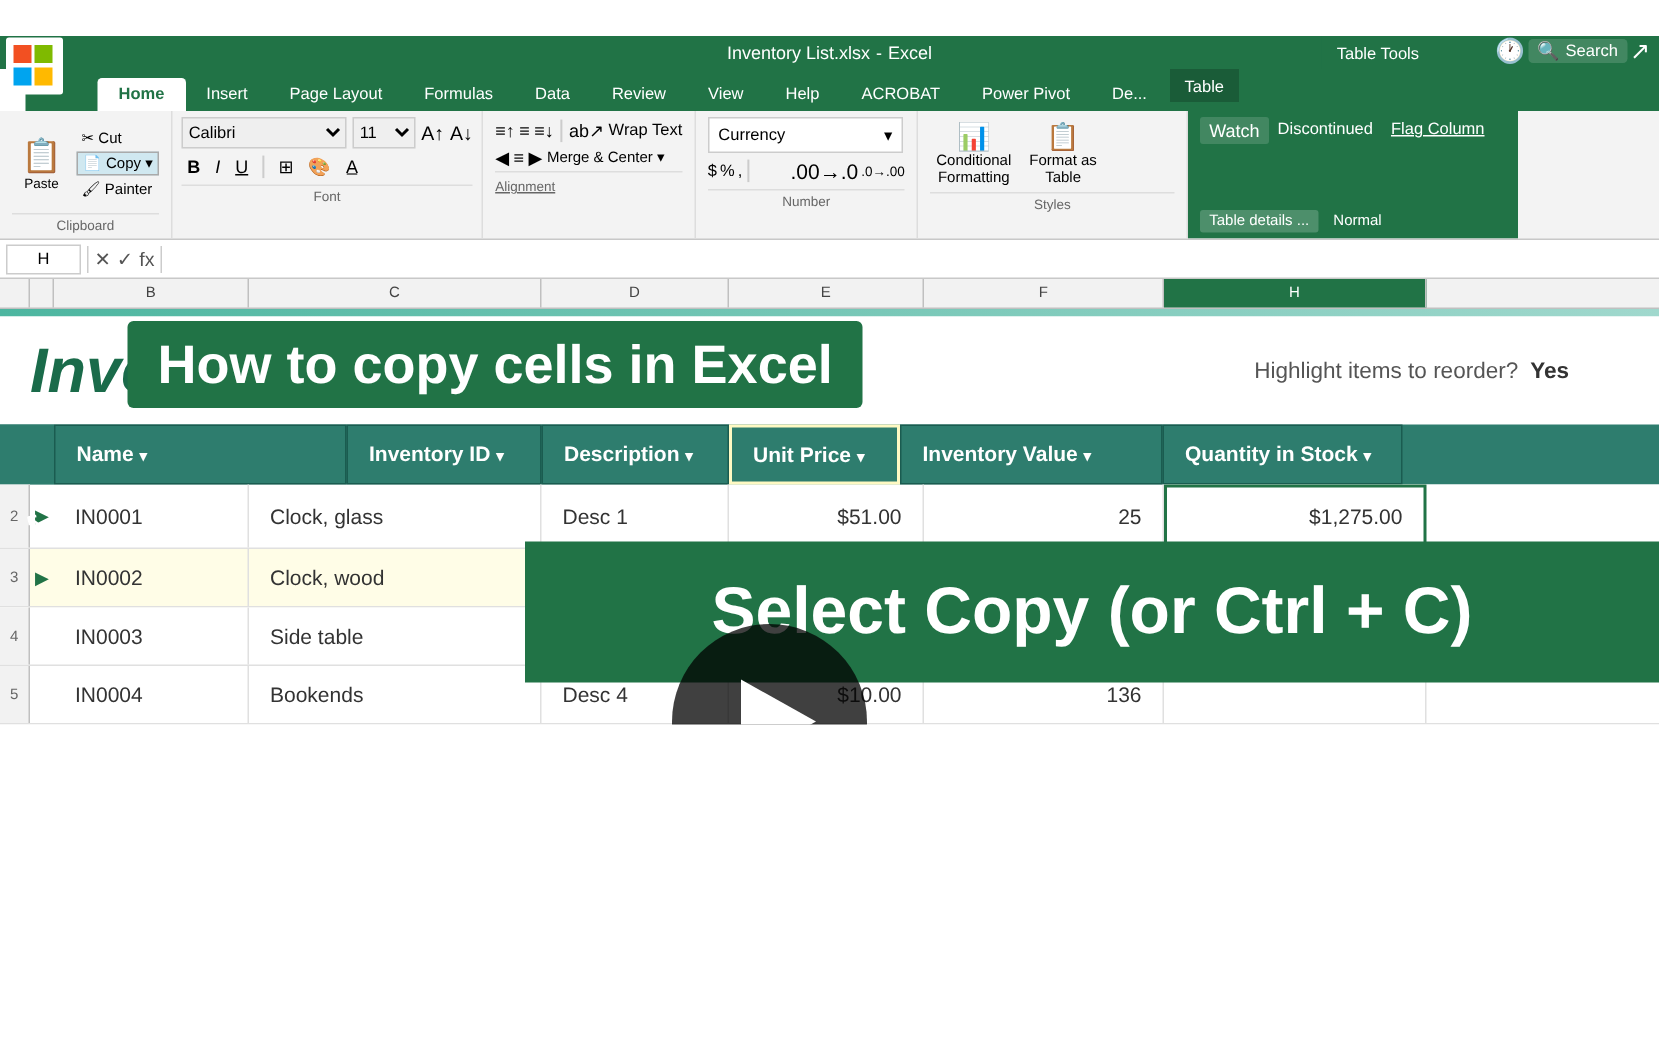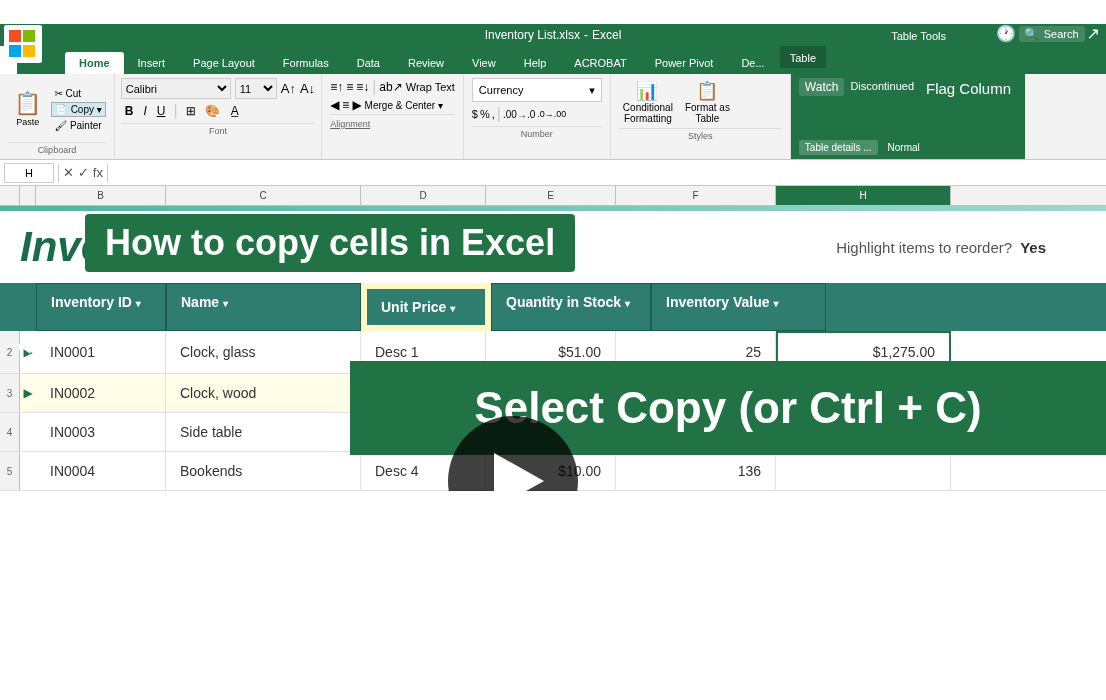--- a/index.html
+++ b/index.html
@@ -114,21 +114,21 @@
   <div style="display:flex;flex-direction:column;border-right:1px solid #ddd;padding:4px 8px;gap:3px;min-width:120px;">
     <div style="border:1px solid #ccc;padding:2px 6px;font-size:11px;width:130px;height:24px;background:white;display:flex;align-items:center;justify-content:space-between;cursor:pointer;">
       <span>Currency</span>
       <span>▾</span>
     </div>
     <div style="display:flex;gap:2px;align-items:center;">
       <button style="border:none;background:transparent;cursor:pointer;font-size:11px;">$</button>
       <button style="border:none;background:transparent;cursor:pointer;font-size:11px;">%</button>
       <button style="border:none;background:transparent;cursor:pointer;font-size:11px;">,</button>
       <span style="color:#ccc;">|</span>
-      <button style="border:none;background:transparent;cursor:pointer;font-size:10px;">.00→.0</button>
+      <button style="border:none;background:transparent;cursor:pointer;font-size:14px;margin-left:24px;">.00→.0</button>
       <button style="border:none;background:transparent;cursor:pointer;font-size:9px;">.0→.00</button>
     </div>
     <div style="font-size:9px;color:#666;border-top:1px solid #ddd;width:100%;text-align:center;padding-top:2px;">Number</div>
   </div>
 
   <div style="display:flex;flex-direction:column;border-right:1px solid #ddd;padding:4px 8px;gap:2px;min-width:180px;">
     <div style="display:flex;gap:4px;align-items:center;">
       <div style="display:flex;flex-direction:column;align-items:center;cursor:pointer;font-size:10px;padding:2px 4px;">
         <span style="font-size:18px;">📊</span>
         <span>Conditional</span>
@@ -142,21 +142,21 @@
     </div>
     <div style="font-size:9px;color:#666;border-top:1px solid #ddd;width:100%;text-align:center;padding-top:2px;">Styles</div>
   </div>
 
   <div style="display:flex;flex-direction:column;padding:4px 8px;gap:2px;background:#217346;color:white;min-width:220px;">
     <div style="display:flex;gap:0;align-items:flex-start;flex:1;">
       <div style="font-size:12px;cursor:pointer;padding:2px 6px;background:rgba(255,255,255,0.15);border-radius:2px;">Watch</div>
       <div style="font-size:11px;cursor:pointer;padding:2px 6px;">
         <span>Discontinued</span>
       </div>
-      <div style="font-size:15px;cursor:pointer;padding:2px 6px;">
+      <div style="font-size:11px;cursor:pointer;padding:2px 6px;text-decoration:underline;">
         <span>Flag Column</span>
       </div>
     </div>
     <div style="display:flex;gap:4px;align-items:center;">
       <div style="font-size:10px;cursor:pointer;background:rgba(255,255,255,0.2);padding:2px 6px;border-radius:2px;">Table details ...</div>
       <div style="font-size:10px;cursor:pointer;padding:2px 6px;">Normal</div>
     </div>
   </div>
 </div>
 
@@ -189,34 +189,37 @@
     <div style="font-size:42px;font-weight:700;color:#1a6b4a;font-style:italic;flex:1;">Inventory List</div>
     <div style="display:flex;align-items:center;gap:8px;margin-right:40px;">
       <span style="font-size:15px;color:#555;">Highlight items to reorder?</span>
       <span style="font-size:15px;color:#333;font-weight:600;">Yes</span>
     </div>
   </div>
 
   <div style="display:flex;background:#2e7d6e;">
     <div style="width:20px;background:#2e7d6e;"></div>
     <div style="width:16px;background:#2e7d6e;"></div>
+    <div style="width:195px;color:white;font-weight:700;font-size:14px;padding:10px 14px;border:1px solid #1a5c50;cursor:pointer;">
+      <span>Name</span> <span style="font-size:10px;">▾</span>
+    </div>
     <div style="width:130px;color:white;font-weight:700;font-size:14px;padding:10px 14px;border:1px solid #1a5c50;cursor:pointer;">
       <span>Inventory ID</span> <span style="font-size:10px;">▾</span>
     </div>
-    <div style="width:195px;color:white;font-weight:700;font-size:14px;padding:10px 14px;border:1px solid #1a5c50;cursor:pointer;">
-      <span>Name</span> <span style="font-size:10px;">▾</span>
-    </div>
-    <div style="width:130px;color:white;font-weight:700;font-size:14px;padding:10px 14px;border:6px solid #fef9c3;cursor:pointer;">
+    <div style="width:125px;color:white;font-weight:700;font-size:14px;padding:10px 14px;border:1px solid #1a5c50;cursor:pointer;">
+      <span>Description</span> <span style="font-size:10px;">▾</span>
+    </div>
+    <div style="width:114px;color:white;font-weight:700;font-size:14px;padding:10px 14px;border:2px solid #fef9c3;cursor:pointer;">
       <span>Unit Price</span> <span style="font-size:10px;">▾</span>
+    </div>
+    <div style="width:175px;color:white;font-weight:700;font-size:14px;padding:10px 14px;border:1px solid #1a5c50;cursor:pointer;">
+      <span>Inventory Value</span> <span style="font-size:10px;">▾</span>
     </div>
     <div style="width:160px;color:white;font-weight:700;font-size:14px;padding:10px 14px;border:1px solid #1a5c50;cursor:pointer;">
       <span>Quantity in Stock</span> <span style="font-size:10px;">▾</span>
-    </div>
-    <div style="width:175px;color:white;font-weight:700;font-size:14px;padding:10px 14px;border:1px solid #1a5c50;cursor:pointer;">
-      <span>Inventory Value</span> <span style="font-size:10px;">▾</span>
     </div>
   </div>
 
   <div id="table-body">
       <div style="display: flex; background: white; border-bottom: 1px solid rgb(224, 224, 224);">
         <div style="width: 20px; background: rgb(242, 242, 242); border-right: 1px solid rgb(192, 192, 192); font-size: 10px; color: rgb(102, 102, 102); display: flex; align-items: center; justify-content: center;">2</div>
         <div style="width: 16px; color: rgb(33, 115, 70); font-size: 12px; display: flex; align-items: center; justify-content: center;">▶</div>
         <div style="width: 130px; padding: 11px 14px; font-size: 14px; color: rgb(51, 51, 51); border-right: 1px solid rgb(224, 224, 224); display: flex; align-items: center; justify-content: flex-start;">IN0001</div>
         <div style="width: 195px; padding: 11px 14px; font-size: 14px; color: rgb(51, 51, 51); border-right: 1px solid rgb(224, 224, 224); display: flex; align-items: center; justify-content: flex-start;">Clock, glass</div>
         <div style="width: 125px; padding: 11px 14px; font-size: 14px; color: rgb(51, 51, 51); border-right: 1px solid rgb(224, 224, 224); display: flex; align-items: center; justify-content: flex-start;">Desc 1</div>

